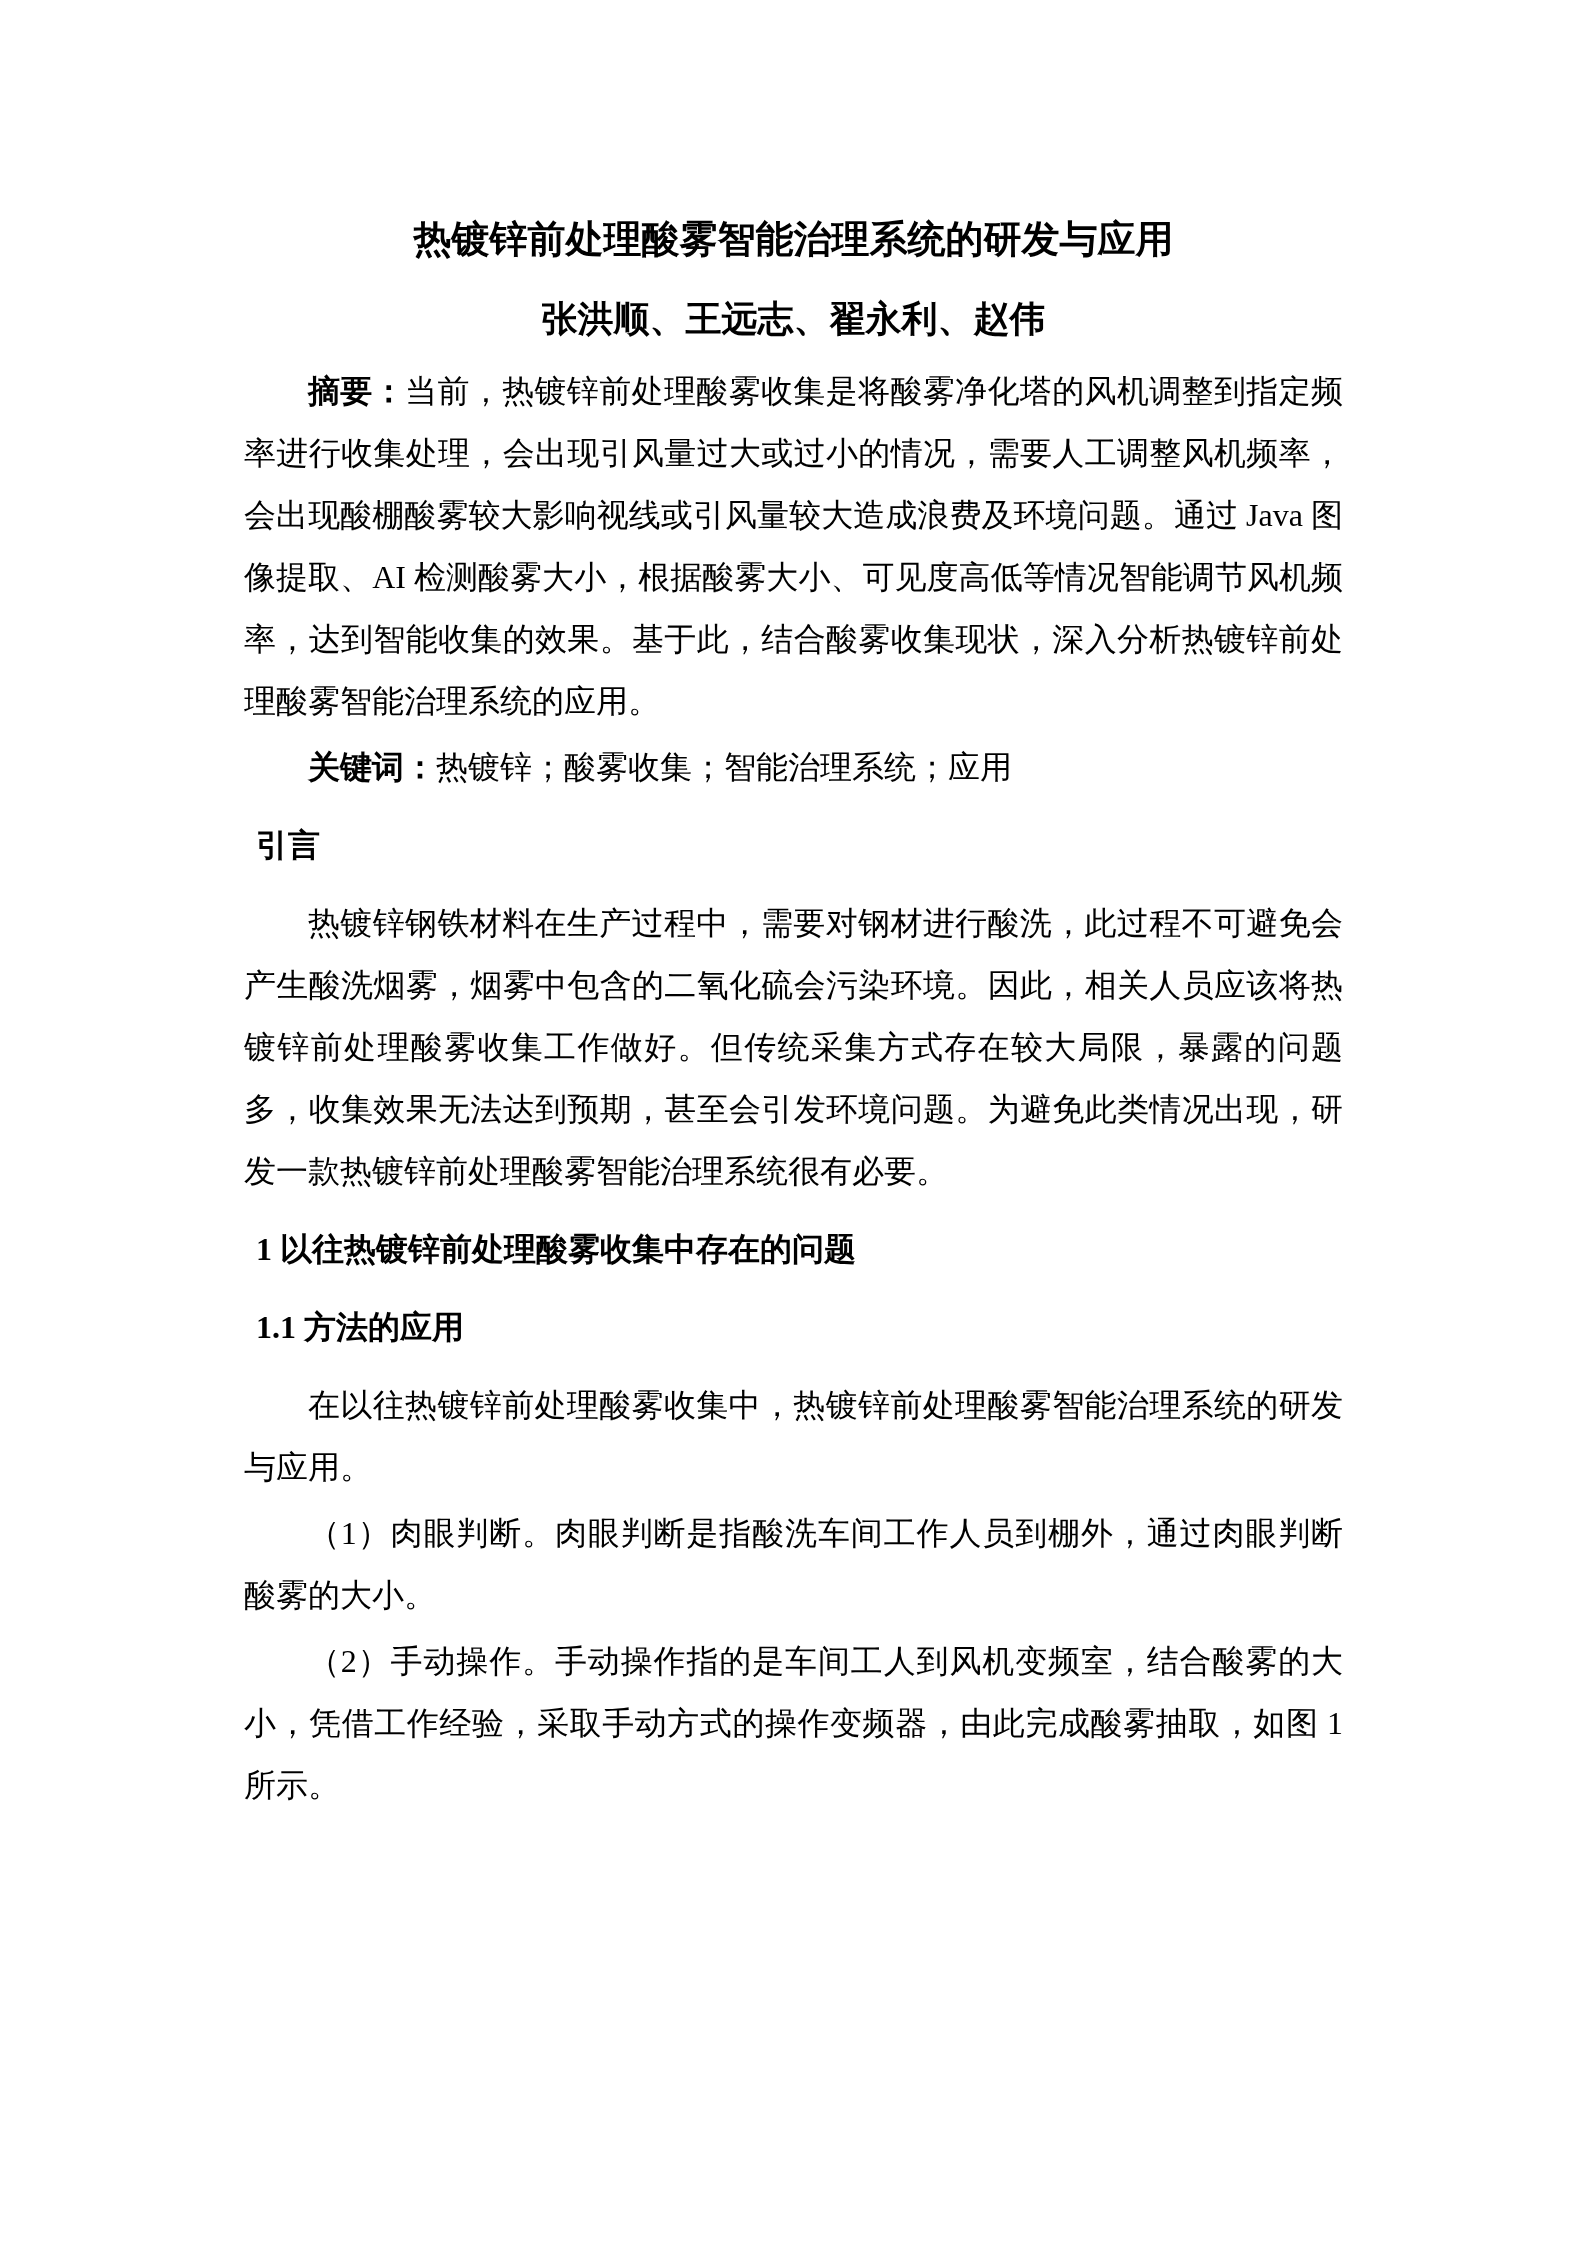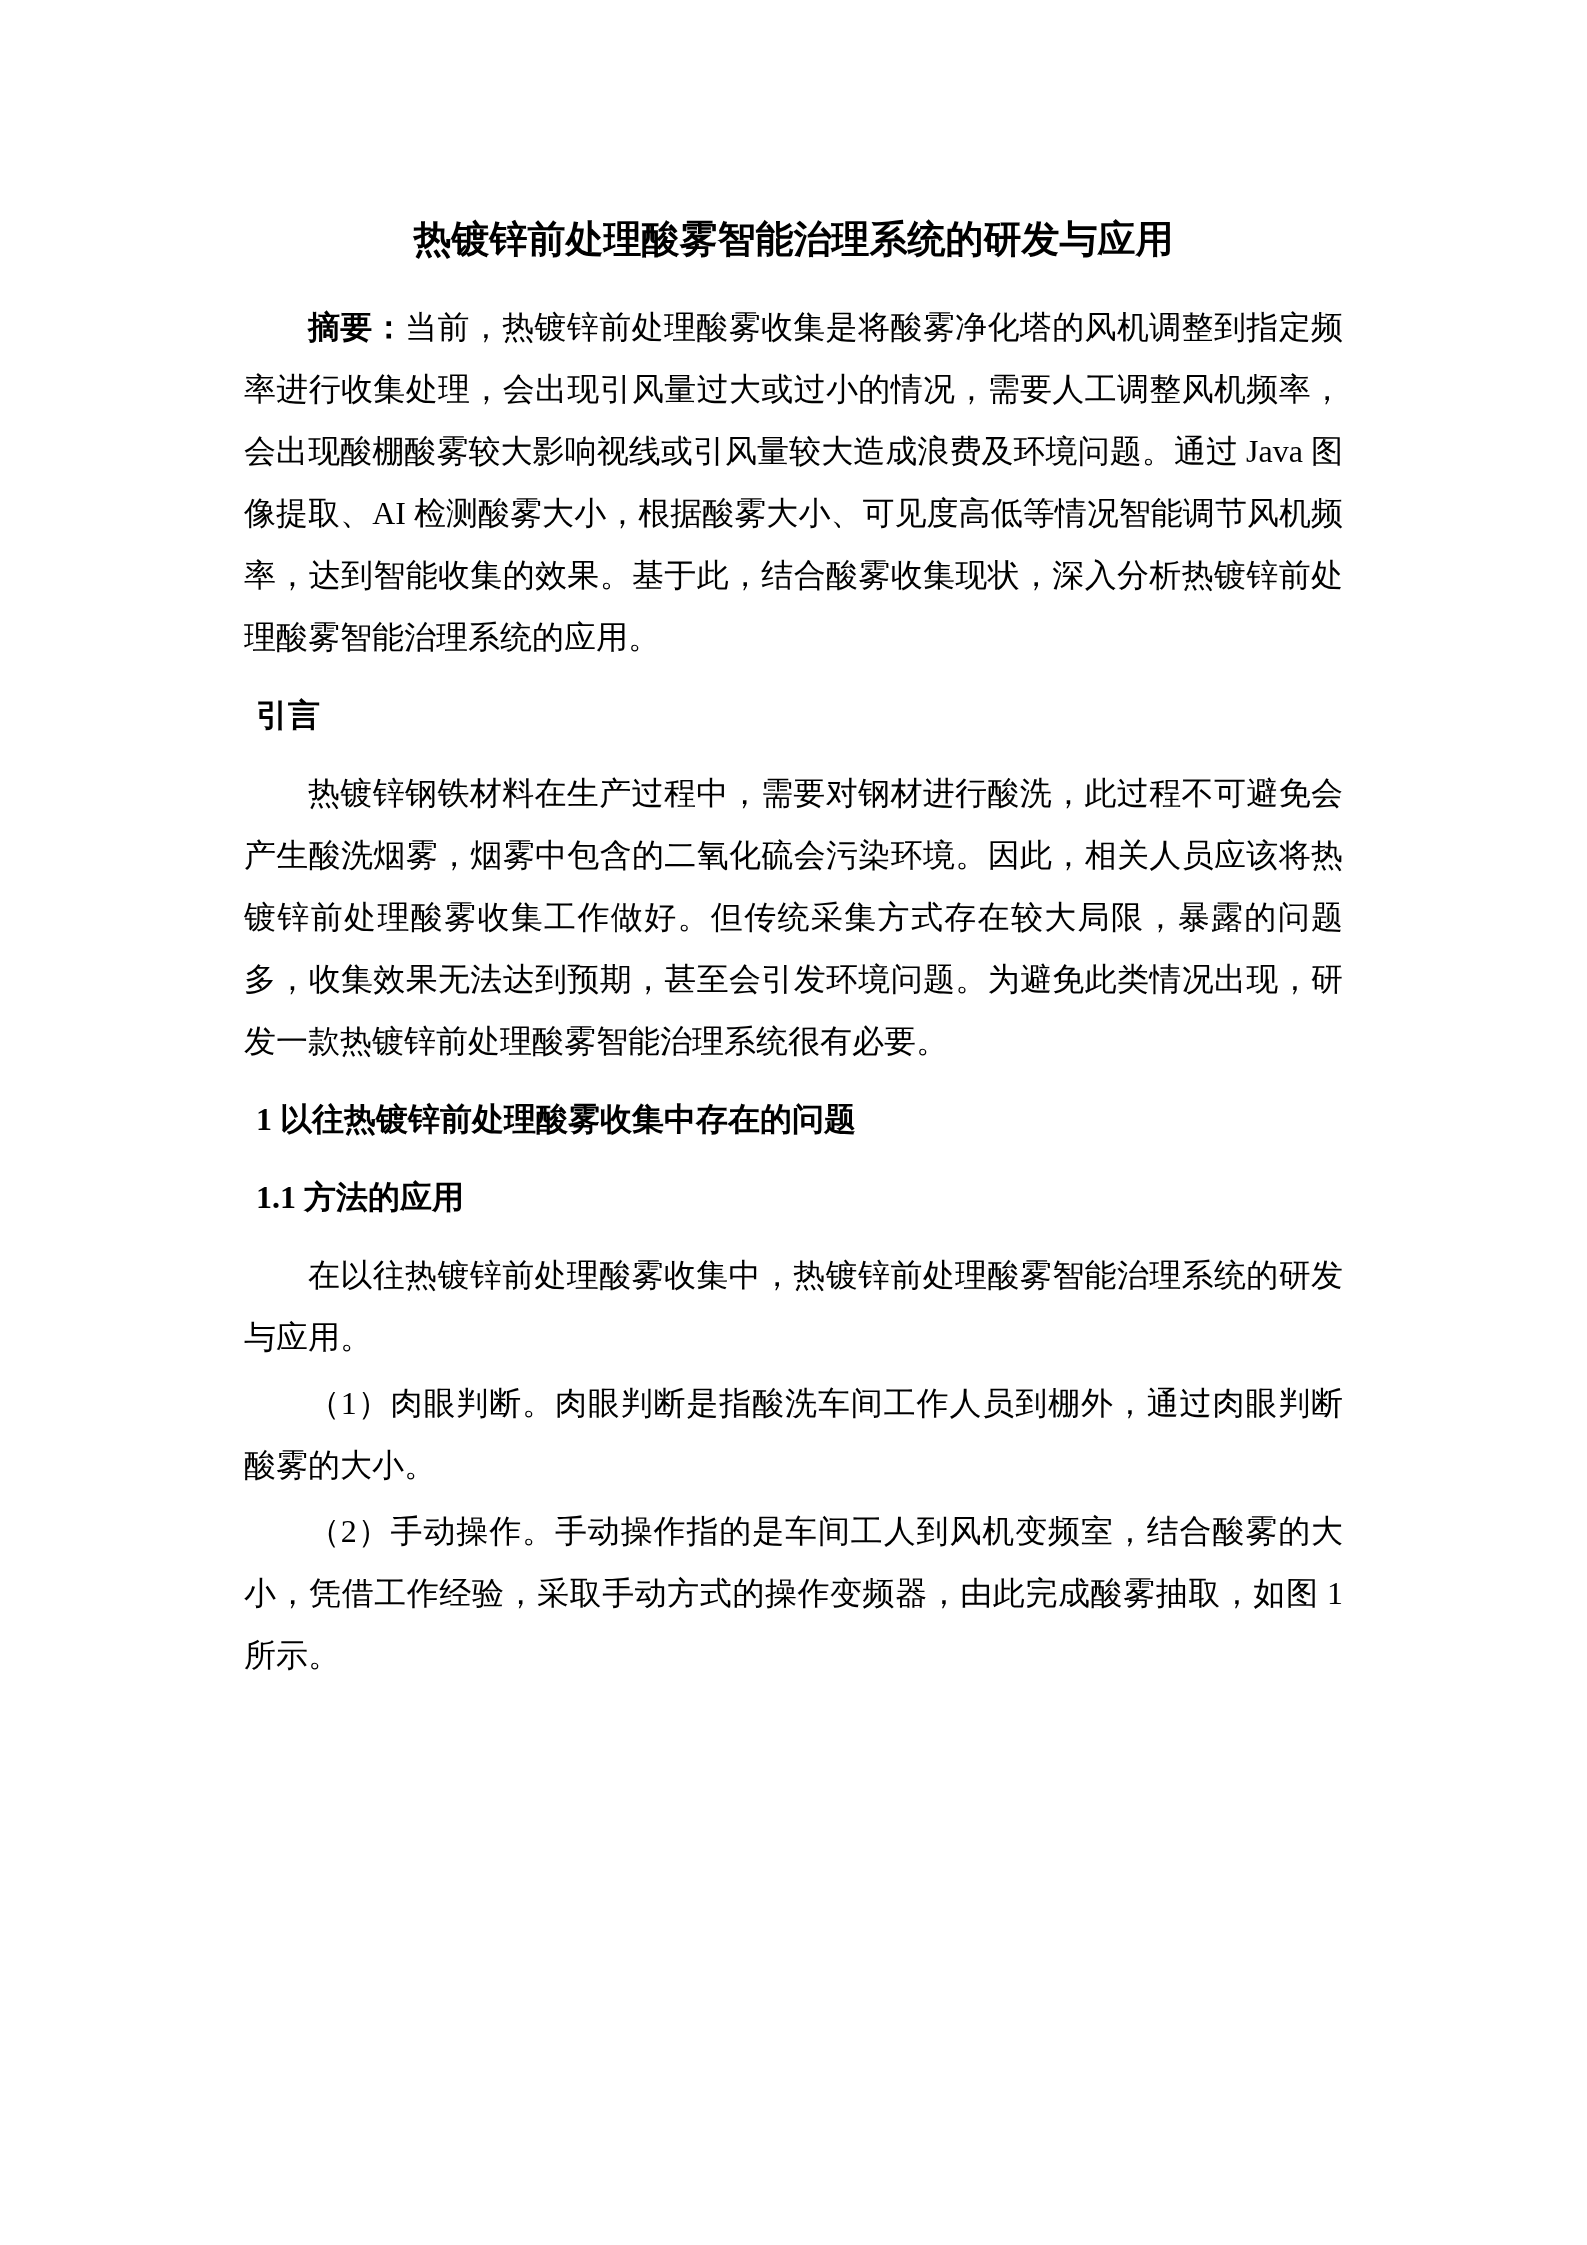--- a/index.html
+++ b/index.html
@@ -58,26 +58,30 @@
     margin: 16px;
   }
 </style>
 </head>
 <body>
 
 <div class="page">
 
   <h1 class="title">热镀锌前处理酸雾智能治理系统的研发与应用</h1>
 
+  <div class="authors">张洪顺、王远志、翟永利、赵伟</div>
 
 
   <p class="para indent">
     <span class="bold-lead">摘要：</span><span>当前，热镀锌前处理酸雾收集是将酸雾净化塔的风机调整到指定频率进行收集处理，会出现引风量过大或过小的情况，需要人工调整风机频率，会出现酸棚酸雾较大影响视线或引风量较大造成浪费及环境问题。通过 Java 图像提取、AI 检测酸雾大小，根据酸雾大小、可见度高低等情况智能调节风机频率，达到智能收集的效果。基于此，结合酸雾收集现状，深入分析热镀锌前处理酸雾智能治理系统的应用。</span>
   </p>
 
+  <p class="para indent">
+    <span class="bold-lead">关键词：</span><span>热镀锌；酸雾收集；智能治理系统；应用</span>
+  </p>
 
   <h2 class="heading">引言</h2>
 
   <p class="para indent">热镀锌钢铁材料在生产过程中，需要对钢材进行酸洗，此过程不可避免会产生酸洗烟雾，烟雾中包含的二氧化硫会污染环境。因此，相关人员应该将热镀锌前处理酸雾收集工作做好。但传统采集方式存在较大局限，暴露的问题多，收集效果无法达到预期，甚至会引发环境问题。为避免此类情况出现，研发一款热镀锌前处理酸雾智能治理系统很有必要。</p>
 
   <h2 class="heading">1 以往热镀锌前处理酸雾收集中存在的问题</h2>
 
   <h3 class="heading">1.1 方法的应用</h3>
 
   <p class="para indent">在以往热镀锌前处理酸雾收集中，热镀锌前处理酸雾智能治理系统的研发与应用。</p>

